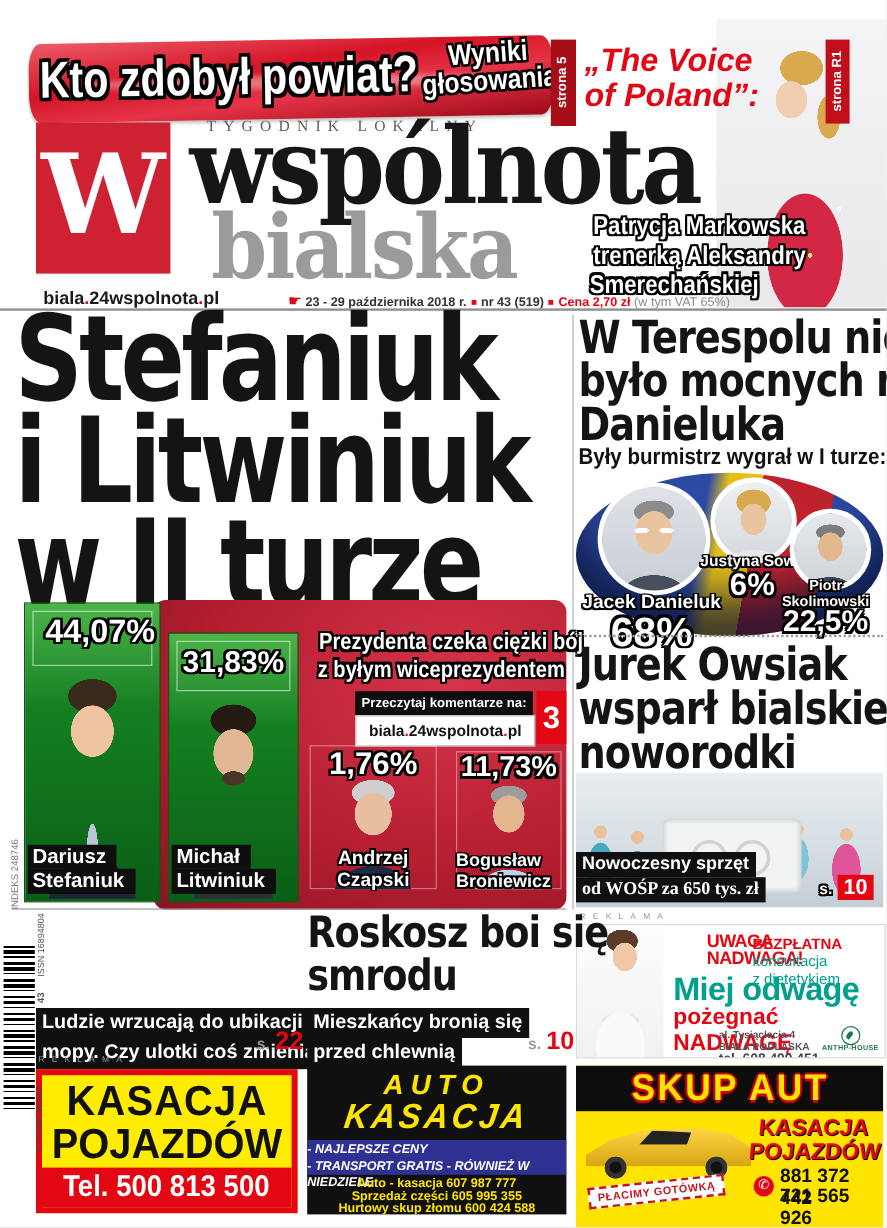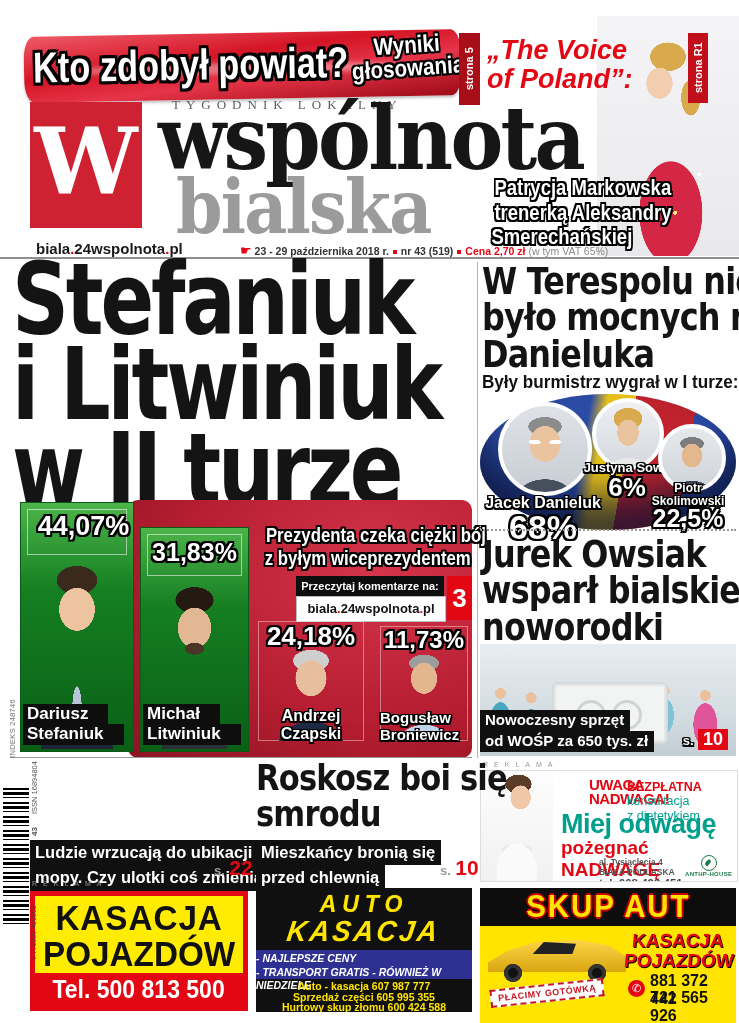--- a/index.html
+++ b/index.html
@@ -10,21 +10,21 @@
   .cond{display:inline-block;transform:scaleX(.8);transform-origin:0 50%;white-space:nowrap;}
   .condc{display:inline-block;transform:scaleX(.86);transform-origin:50% 50%;white-space:nowrap;}
   .ow{color:#fff;font-weight:bold;}
   .ow-s{text-shadow:-1.5px -1.5px 0 #000,1.5px -1.5px 0 #000,-1.5px 1.5px 0 #000,1.5px 1.5px 0 #000,-1.5px 0 0 #000,1.5px 0 0 #000,0 -1.5px 0 #000,0 1.5px 0 #000;}
   .ow-m{text-shadow:-2px -2px 0 #000,2px -2px 0 #000,-2px 2px 0 #000,2px 2px 0 #000,-2px 0 0 #000,2px 0 0 #000,0 -2px 0 #000,0 2px 0 #000;}
   .ow-l{text-shadow:-3px -3px 0 #000,3px -3px 0 #000,-3px 3px 0 #000,3px 3px 0 #000,-3px 0 0 #000,3px 0 0 #000,0 -3px 0 #000,0 3px 0 #000;}
   .vtext{writing-mode:vertical-rl;transform:rotate(180deg);}
   .hl{font-family:"DejaVu Sans",sans-serif;font-weight:bold;color:#141414;letter-spacing:-4px;line-height:.86;}
   .slab{font-family:"DejaVu Serif",serif;font-weight:bold;}
   .tab{background:#a80e18;color:#fff;font-size:11px;font-weight:bold;text-align:center;}
-  .namechip{display:inline-block;background:#0e0e0e;color:#fff;font-weight:bold;padding:0 20px 1px 4px;line-height:1.15;}
+  .namechip{display:inline-block;background:#0e0e0e;color:#fff;font-weight:bold;padding:0 9px 1px 4px;line-height:1.15;}
   .substrip{display:inline-block;background:#101010;color:#fff;font-weight:bold;font-size:16.5px;padding:1px 6px 2px 5px;}
   .redbox{background:#e30613;color:#fff;font-weight:bold;text-align:center;}
   .dotred{color:#e30613;font-weight:bold;}
   .sep-sq{display:inline-block;width:4px;height:4px;background:#e30613;margin:0 4px 1px 4px;vertical-align:middle;}
   .reklama{font-size:7px;letter-spacing:6px;color:#999;font-family:"Liberation Sans",sans-serif;}
   .pageref-prefix{color:#9b9b9b;font-weight:bold;font-size:13px;}
   .pageref-num{color:#e30613;font-weight:bold;font-size:21px;}
   .portrait{background-repeat:no-repeat;}
 </style>
 </head>
@@ -148,21 +148,21 @@
   </div>
   <div class="abs redbox" style="left:447px;top:576px;width:25px;height:44px;font-size:26px;line-height:44px;">3</div>
 
   <div class="abs" style="left:254px;top:617px;width:114px;height:128px;">
     <div class="abs" style="left:4px;top:4px;right:4px;bottom:4px;border:1px solid rgba(255,255,255,.4);"></div>
     <div class="abs portrait" style="left:4px;top:26px;width:106px;height:98px;
                 background:
                   radial-gradient(ellipse 26px 30px at 50% 36%,#e8bf9e 59%,rgba(0,0,0,0) 60%),
                   radial-gradient(ellipse 30px 18px at 50% 18%,#cfcfcf 59%,rgba(0,0,0,0) 60%),
                   radial-gradient(ellipse 56px 46px at 50% 108%,#1c2a44 59%,rgba(0,0,0,0) 60%);"></div>
-    <div class="abs ow ow-m" style="left:0;top:4px;width:114px;text-align:center;font-size:26px;">24,18%</div>
+    <div class="abs ow ow-m" style="left:0;top:4px;width:114px;text-align:center;font-size:26px;">1,76%</div>
     <div class="abs ow ow-s" style="left:0;bottom:2px;width:114px;text-align:center;font-size:16px;">Andrzej Czapski</div>
   </div>
 
   <div class="abs" style="left:376px;top:622px;width:96px;height:123px;">
     <div class="abs" style="left:4px;top:4px;right:4px;bottom:4px;border:1px solid rgba(255,255,255,.4);"></div>
     <div class="abs portrait" style="left:4px;top:24px;width:88px;height:95px;
                 background:
                   radial-gradient(ellipse 22px 26px at 50% 34%,#e3b690 59%,rgba(0,0,0,0) 60%),
                   radial-gradient(ellipse 25px 14px at 50% 18%,#9d9d9d 59%,rgba(0,0,0,0) 60%),
                   radial-gradient(ellipse 48px 40px at 50% 108%,#bcd3e8 59%,rgba(0,0,0,0) 60%);"></div>
@@ -238,21 +238,21 @@
                 radial-gradient(ellipse 9px 9px at 72% 42%,#e9c19c 59%,rgba(0,0,0,0) 60%),
                 radial-gradient(ellipse 9px 9px at 88% 46%,#e9c19c 59%,rgba(0,0,0,0) 60%),
                 linear-gradient(180deg,#e8edf0 0%,#d4dde2 60%,#c3ced4 100%);">
     <div class="abs" style="left:72px;top:38px;width:112px;height:58px;background:#f2f4f4;border:2px solid #d7dadb;border-radius:6px;
                 box-shadow:inset 0 0 0 2px #e4e7e8;">
       <div class="abs" style="left:22px;top:16px;width:24px;height:24px;border-radius:50%;border:3px solid #cfd3d4;"></div>
       <div class="abs" style="left:58px;top:16px;width:24px;height:24px;border-radius:50%;border:3px solid #cfd3d4;"></div>
     </div>
     <div class="abs" style="left:0px;bottom:4px;font-size:15px;line-height:1.2;">
       <div><span class="substrip" style="font-size:15px;">Nowoczesny sprzęt</span></div>
-      <div><span class="substrip" style="font-size:15px;">od WOŚP za 650 tys. zł</span></div>
+      <div><span class="substrip" style="font-size:15px;font-family:Liberation Serif, serif;">od WOŚP za 650 tys. zł</span></div>
     </div>
     <div class="abs" style="right:8px;bottom:6px;">
       <span class="ow ow-s" style="font-size:13px;">s.</span>
       <span class="redbox" style="display:inline-block;min-width:26px;font-size:18px;padding:0 2px;">10</span>
     </div>
   </div>
 
   <div class="abs reklama" style="left:483px;top:761px;">REKLAMA</div>
 
   <div class="abs" style="left:480px;top:770px;width:256px;height:110px;background:#fff;border:1px solid #ddd;overflow:hidden;">

